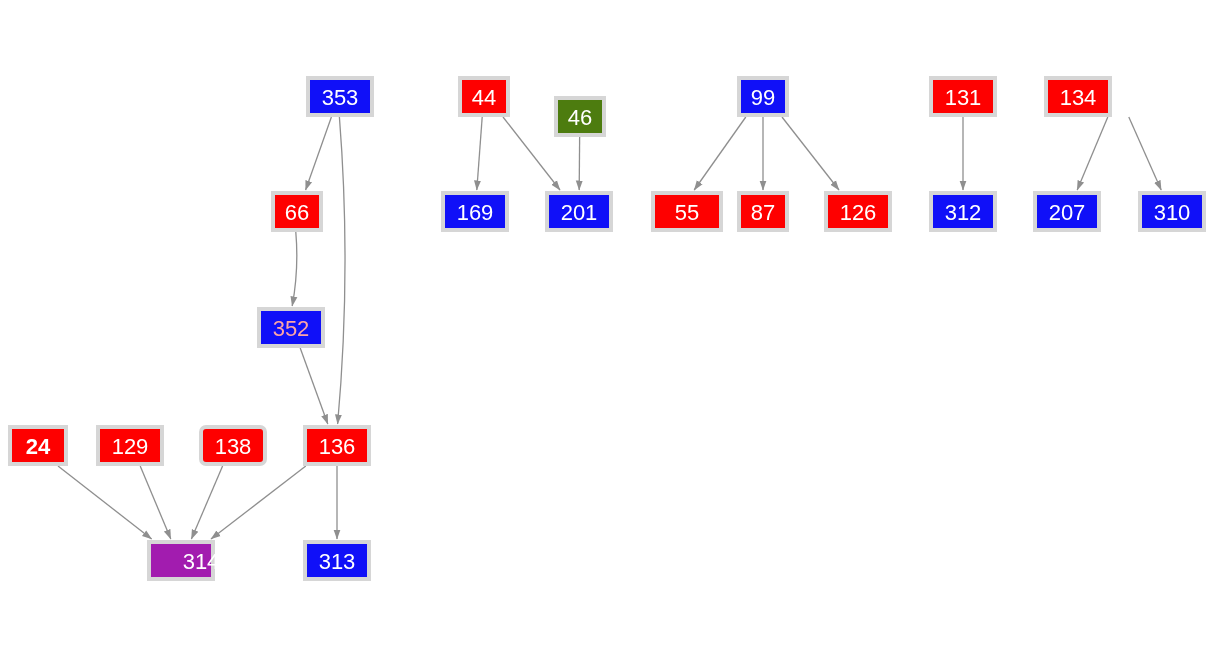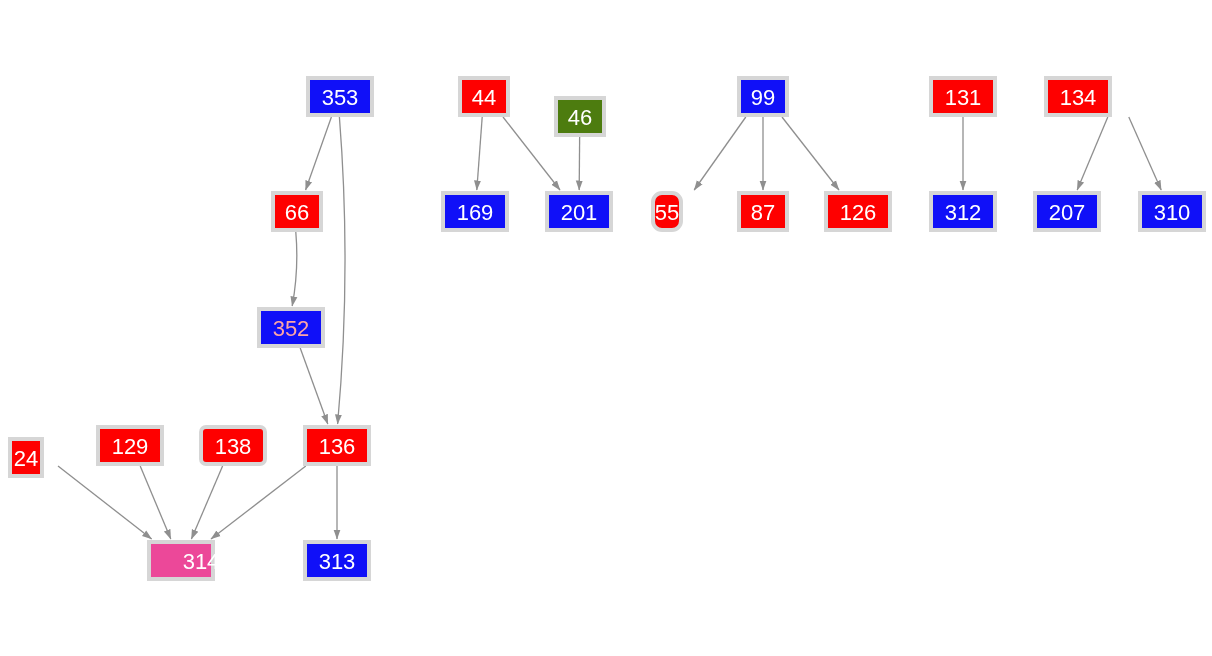--- a/index.html
+++ b/index.html
@@ -79,27 +79,27 @@
   <div class="node-layer">
       <div class="node" style="left: 306px; top: 76px; width: 68px; height: 41px; background: rgb(16, 16, 248); border-color: rgb(214, 214, 214); color: rgb(255, 255, 255);">353</div>
       <div class="node" style="left: 458px; top: 76px; width: 52px; height: 41px; background: rgb(254, 0, 0); border-color: rgb(214, 214, 214); color: rgb(255, 255, 255);">44</div>
       <div class="node" style="left: 554px; top: 76px; width: 52px; height: 41px; background: #4d7c0f; border-color: rgb(214, 214, 214); color: rgb(255, 255, 255); margin-top: 20px;">46</div>
       <div class="node" style="left: 737px; top: 76px; width: 52px; height: 41px; background: rgb(16, 16, 248); border-color: rgb(214, 214, 214); color: rgb(255, 255, 255);">99</div>
       <div class="node" style="left: 929px; top: 76px; width: 68px; height: 41px; background: rgb(254, 0, 0); border-color: rgb(214, 214, 214); color: rgb(255, 255, 255);">131</div>
       <div class="node" style="left: 1044px; top: 76px; width: 68px; height: 41px; background: rgb(254, 0, 0); border-color: rgb(214, 214, 214); color: rgb(255, 255, 255);">134</div>
       <div class="node" style="left: 271px; top: 191px; width: 52px; height: 41px; background: rgb(254, 0, 0); border-color: rgb(214, 214, 214); color: rgb(255, 255, 255);">66</div>
       <div class="node" style="left: 441px; top: 191px; width: 68px; height: 41px; background: rgb(16, 16, 248); border-color: rgb(214, 214, 214); color: rgb(255, 255, 255);">169</div>
       <div class="node" style="left: 545px; top: 191px; width: 68px; height: 41px; background: rgb(16, 16, 248); border-color: rgb(214, 214, 214); color: rgb(255, 255, 255);">201</div>
-      <div class="node" style="left: 651px; top: 191px; width: 32px; height: 41px; background: rgb(254, 0, 0); border-color: rgb(214, 214, 214); color: rgb(255, 255, 255); border-radius: 11px;">55</div>
+      <div class="node" style="left: 651px; top: 191px; width: 72px; height: 41px; background: rgb(254, 0, 0); border-color: rgb(214, 214, 214); color: rgb(255, 255, 255);">55</div>
       <div class="node" style="left: 737px; top: 191px; width: 52px; height: 41px; background: rgb(254, 0, 0); border-color: rgb(214, 214, 214); color: rgb(255, 255, 255);">87</div>
       <div class="node" style="left: 824px; top: 191px; width: 68px; height: 41px; background: rgb(254, 0, 0); border-color: rgb(214, 214, 214); color: rgb(255, 255, 255);">126</div>
       <div class="node" style="left: 929px; top: 191px; width: 68px; height: 41px; background: rgb(16, 16, 248); border-color: rgb(214, 214, 214); color: rgb(255, 255, 255);">312</div>
       <div class="node" style="left: 1033px; top: 191px; width: 68px; height: 41px; background: rgb(16, 16, 248); border-color: rgb(214, 214, 214); color: rgb(255, 255, 255);">207</div>
       <div class="node" style="left: 1138px; top: 191px; width: 68px; height: 41px; background: rgb(16, 16, 248); border-color: rgb(214, 214, 214); color: rgb(255, 255, 255);">310</div>
       <div class="node" style="left: 257px; top: 307px; width: 68px; height: 41px; background: rgb(16, 16, 248); border-color: rgb(214, 214, 214); color: #fca5a5;">352</div>
-      <div class="node" style="left: 8px; top: 437px; width: 36px; height: 41px; background: rgb(254, 0, 0); border-color: rgb(214, 214, 214); color: rgb(255, 255, 255);">24</div>
+      <div class="node" style="left: 8px; top: 425px; width: 60px; height: 41px; background: rgb(254, 0, 0); border-color: rgb(214, 214, 214); color: rgb(255, 255, 255); font-weight: bold;">24</div>
       <div class="node" style="left: 96px; top: 425px; width: 68px; height: 41px; background: rgb(254, 0, 0); border-color: rgb(214, 214, 214); color: rgb(255, 255, 255);">129</div>
       <div class="node" style="left: 199px; top: 425px; width: 68px; height: 41px; background: rgb(254, 0, 0); border-color: rgb(214, 214, 214); color: rgb(255, 255, 255); border-radius: 7px;">138</div>
       <div class="node" style="left: 303px; top: 425px; width: 68px; height: 41px; background: rgb(254, 0, 0); border-color: rgb(214, 214, 214); color: rgb(255, 255, 255);">136</div>
-      <div class="node" style="left: 147px; top: 540px; width: 68px; height: 41px; background: #ec4899; border-color: rgb(214, 214, 214); color: rgb(255, 255, 255); padding-left: 40px;">314</div>
+      <div class="node" style="left: 147px; top: 540px; width: 68px; height: 41px; background: #a21caf; border-color: rgb(214, 214, 214); color: rgb(255, 255, 255); padding-left: 40px;">314</div>
       <div class="node" style="left: 303px; top: 540px; width: 68px; height: 41px; background: rgb(16, 16, 248); border-color: rgb(214, 214, 214); color: rgb(255, 255, 255);">313</div>
     </div>
 </div>
 
 </body></html>

